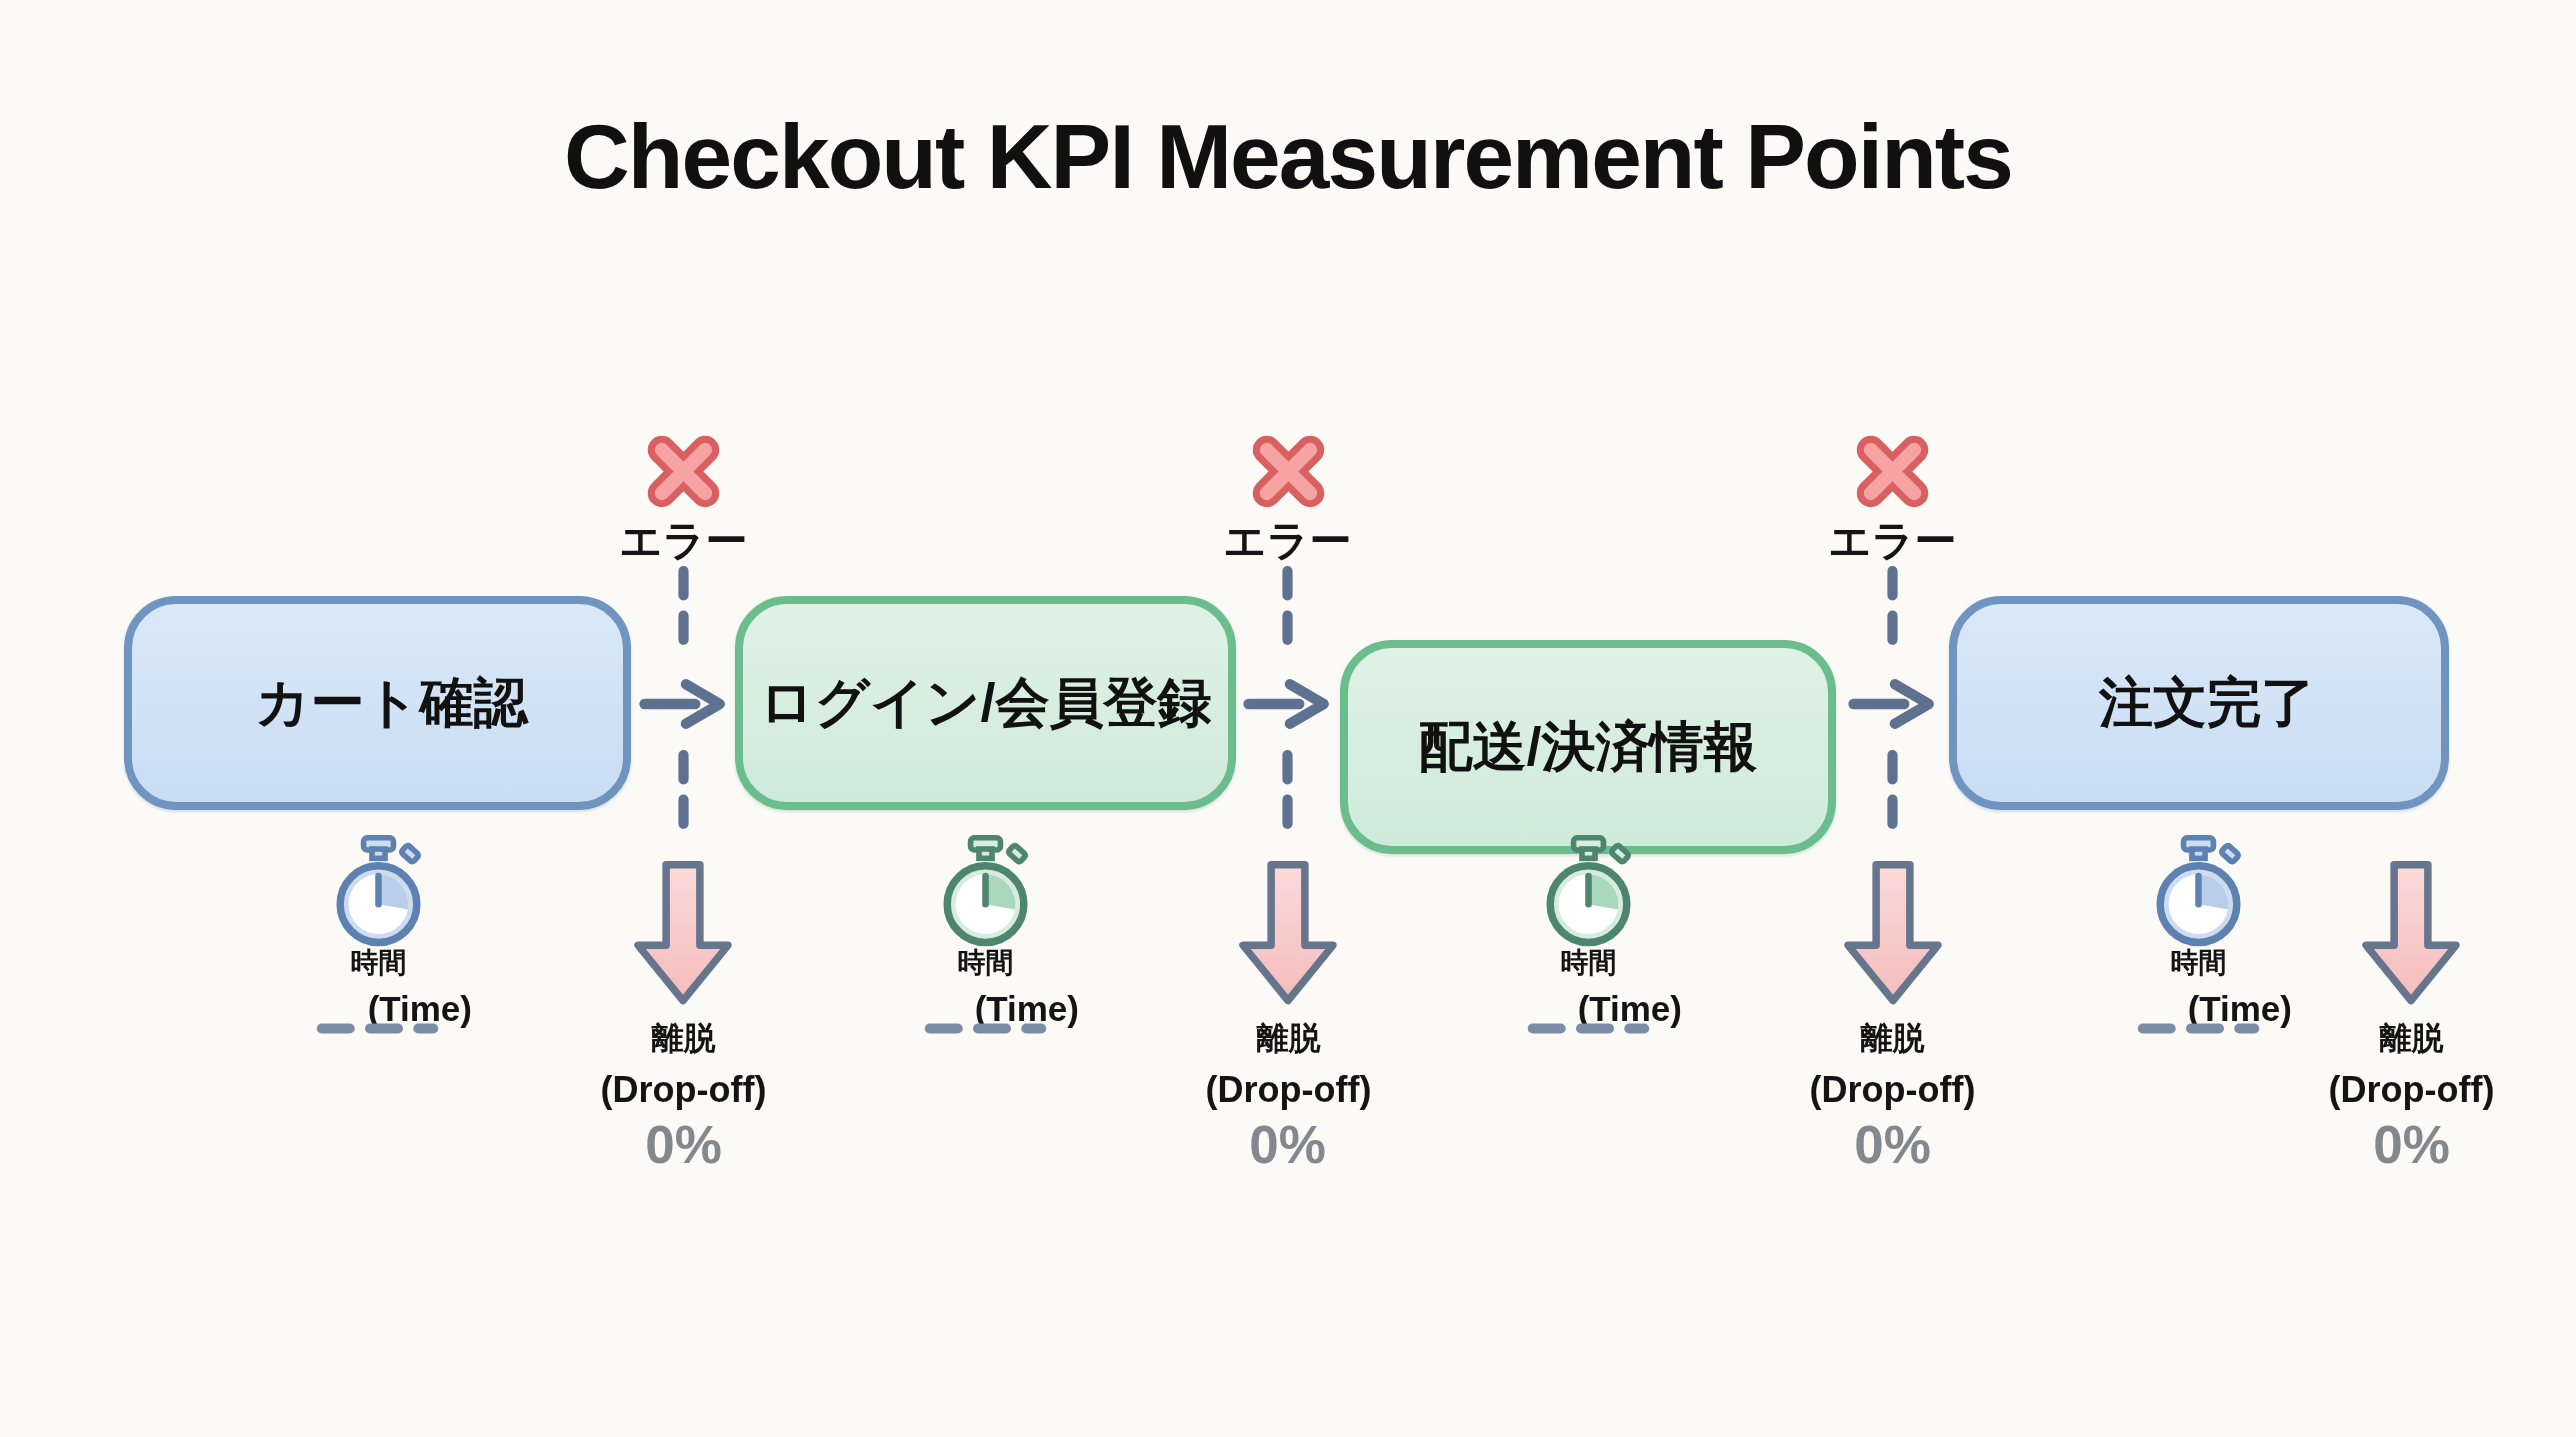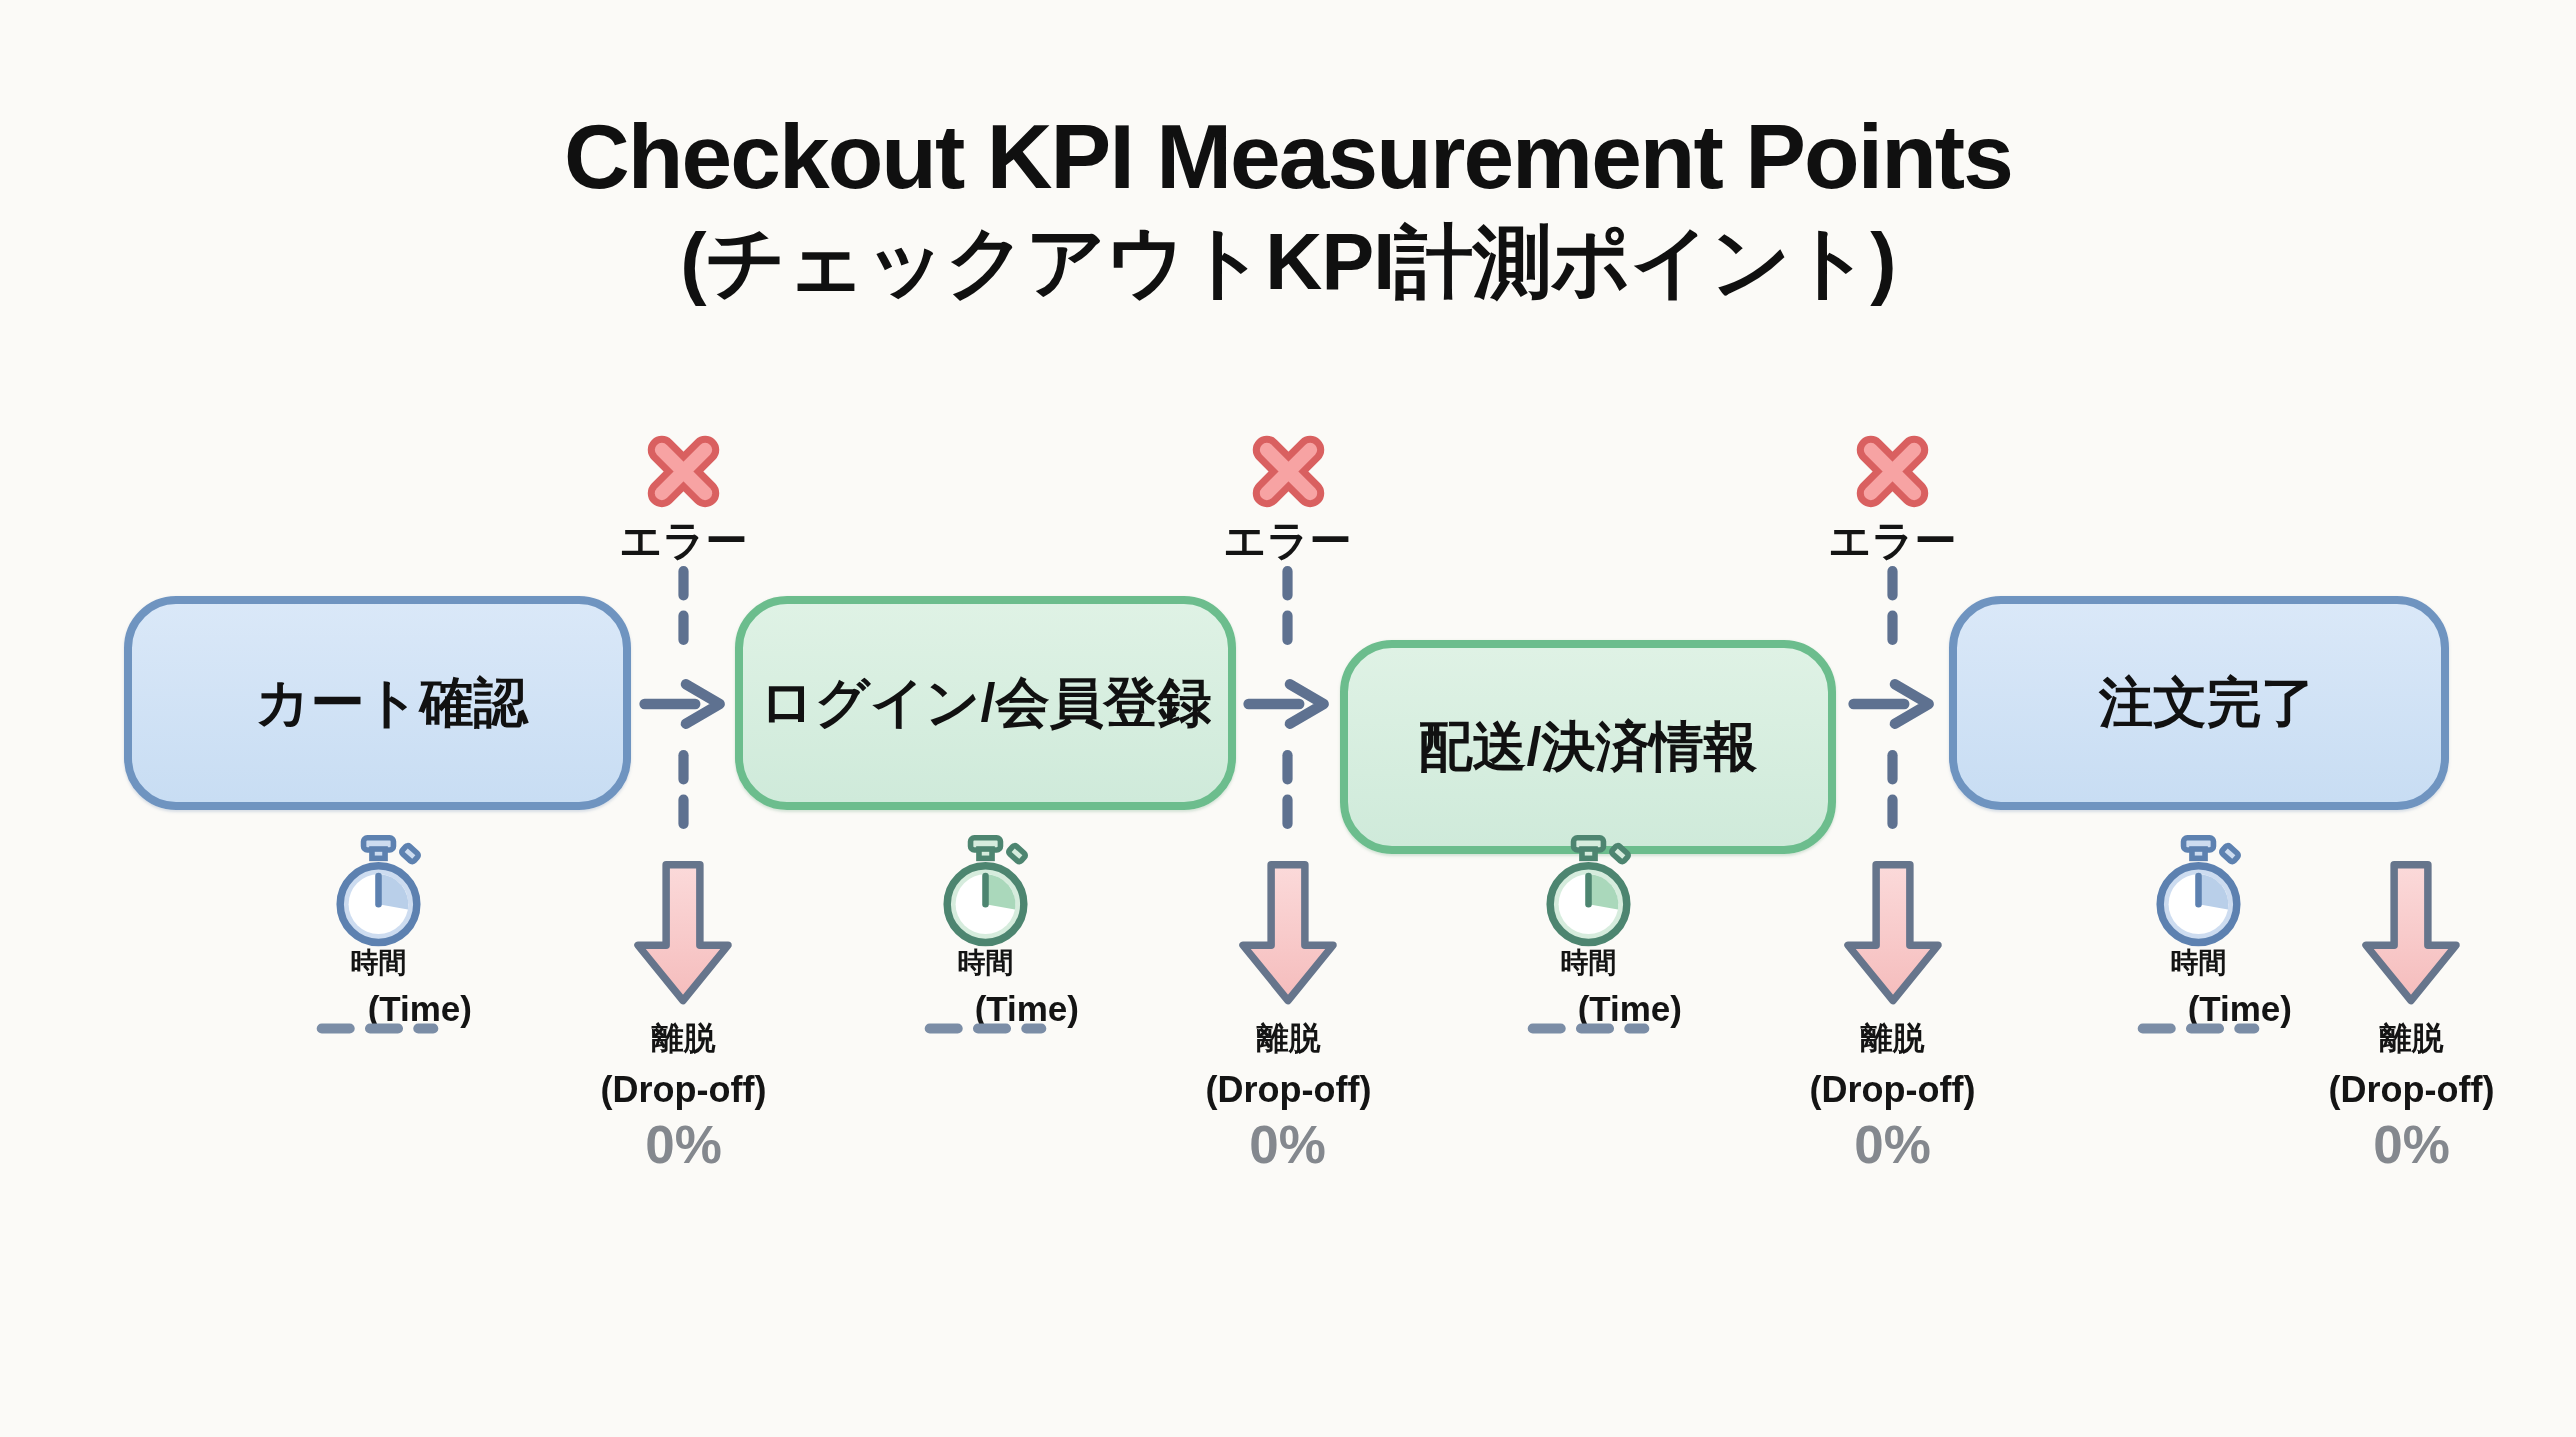--- a/index.html
+++ b/index.html
@@ -79,21 +79,20 @@
     <linearGradient id="pinkGrad" x1="0" y1="0" x2="0" y2="1">
       <stop offset="0" stop-color="#fbdada"></stop>
       <stop offset="1" stop-color="#f5bcbc"></stop>
     </linearGradient>
   </defs>
 </svg>
 
 <div class="canvas">
 
   <div class="abs title1">Checkout KPI Measurement Points</div>
-  <div class="abs title2">(チェックアウトKPI計測ポイント)</div>
 
   <div class="abs box blue" style="left:124px;width:507px;padding-left:28px;">
     <span>カート確認</span>
   </div>
   <div class="abs box green" style="left:735px;width:501px;">
     <span>ログイン/会員登録</span>
   </div>
   <div class="abs box green" style="left:1340px;width:496px;margin-top:44px;">
     <span>配送/決済情報</span>
   </div>

